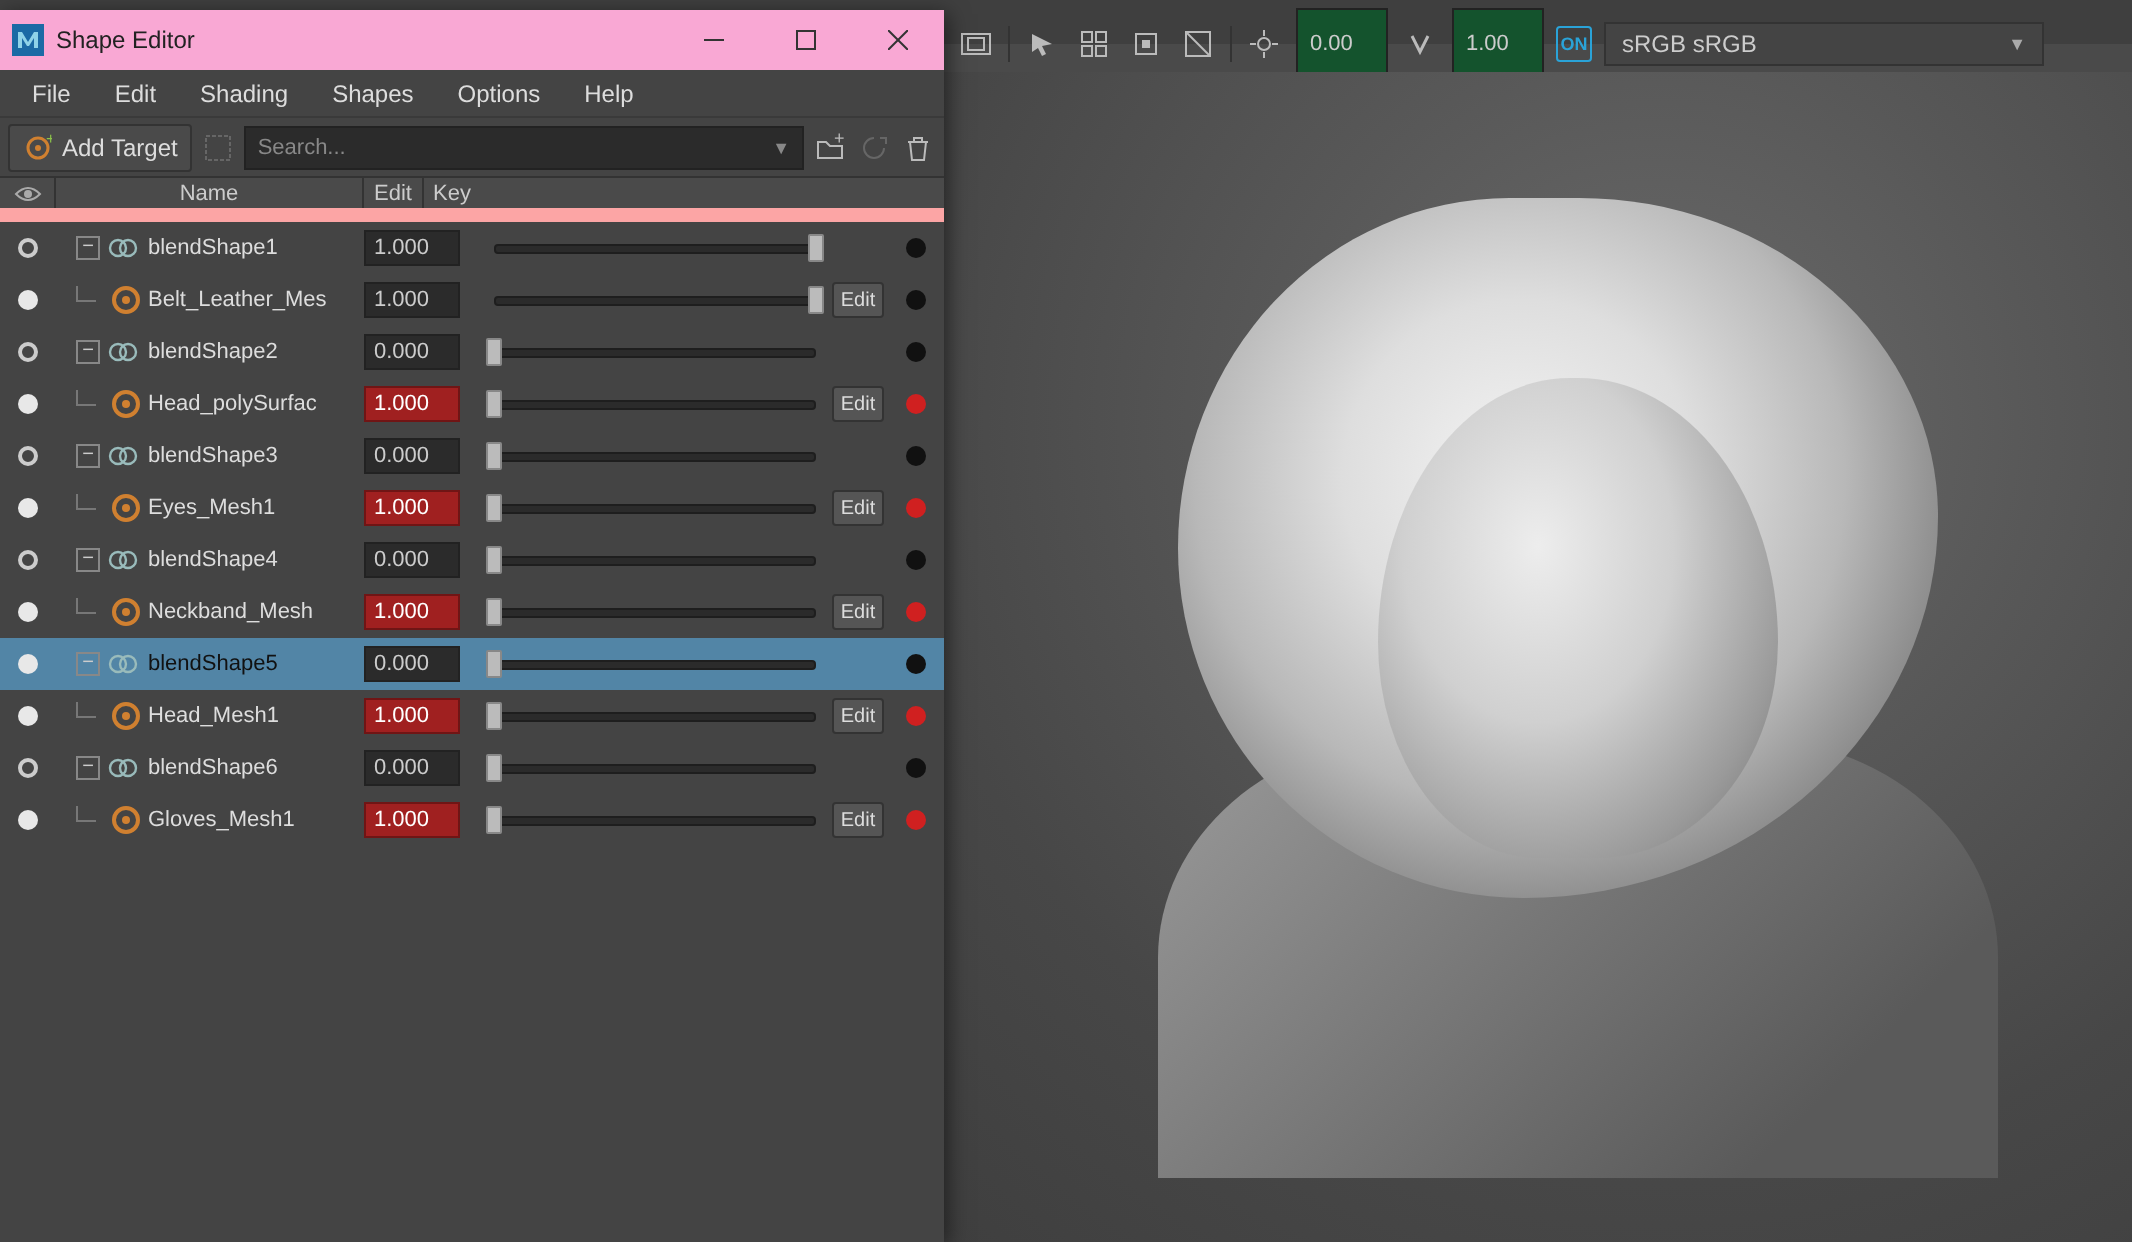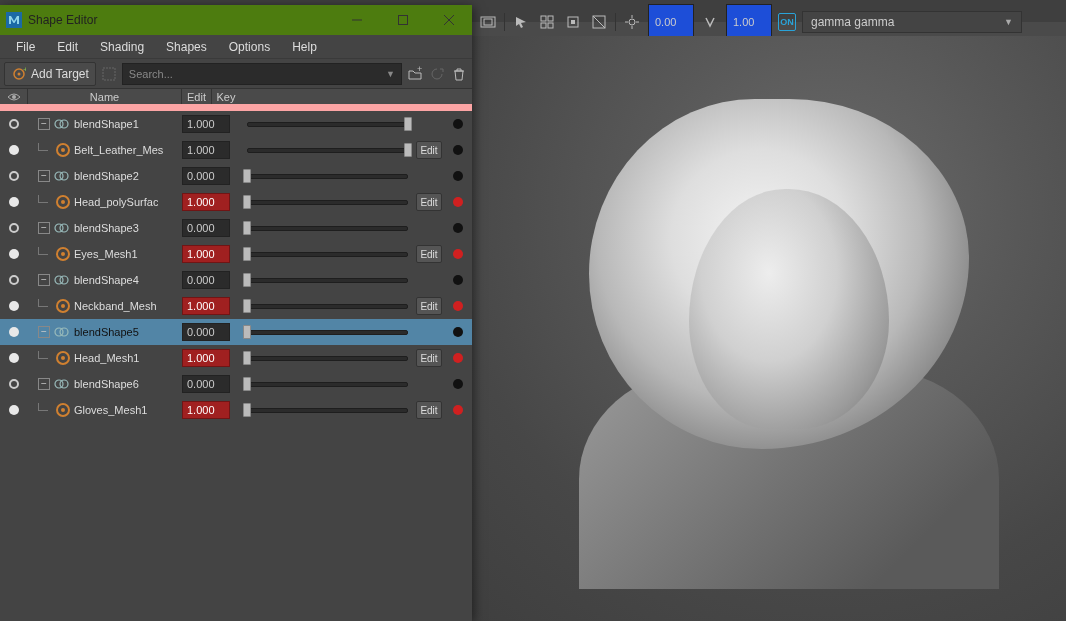--- a/index.html
+++ b/index.html
@@ -4,38 +4,38 @@
 <style>
   * { box-sizing: border-box; margin: 0; padding: 0; font-family: "Segoe UI", Arial, sans-serif; }
   body { width: 1066px; height: 621px; background: #4a4a4a; overflow: hidden; position: relative; color: #ccc; font-size: 12px; }
   
   
   .bg-menu { position: absolute; top: 0; left: 0; right:0; height: 22px; background: #3f3f3f; display:flex; align-items:center; padding:0 10px; color:#888; font-size:12px; gap:18px;}
   
   
   .top-toolbar { position:absolute; top:8px; left:478px; right:0; height:28px; display:flex; align-items:center; gap:6px; }
   .tb-btn { width:20px; height:20px; display:flex; align-items:center; justify-content:center; color:#bbb; border:1px solid transparent; }
-  .tb-field { background:#1d4ed8; height:20px; color:#ccc; padding:17px 6px; display:flex; align-items:center; font-size:11px; border:1px solid #222; }
+  .tb-field { background:#14532d; height:20px; color:#ccc; padding:17px 6px; display:flex; align-items:center; font-size:11px; border:1px solid #222; }
   .onbox { width:18px; height:18px; border:1px solid #2aa3d8; border-radius:2px; display:flex; align-items:center; justify-content:center; color:#2aa3d8; font-size:9px; font-weight:bold;}
   .color-dd { background:#444; height:22px; width:220px; display:flex; align-items:center; padding:0 8px; color:#ccc; border:1px solid #333;}
   .color-dd .arrow{ margin-left:auto; font-size:9px; color:#aaa;}
 
   
   .viewport { position:absolute; top:36px; left:472px; right:0; bottom:0; background: radial-gradient(circle at 60% 30%, #6b6b6b 0%, #585858 35%, #474747 70%, #3f3f3f 100%); display:flex; align-items:center; justify-content:center; }
   .model-ph { width: 480px; height: 520px; position:relative; }
   .model-head { position:absolute; top:120px; left:160px; width:200px; height:240px; background: radial-gradient(ellipse at 40% 35%, #ededed 0%, #d0d0d0 40%, #9a9a9a 75%, #6a6a6a 100%); border-radius: 48% 50% 45% 40% / 55% 55% 45% 45%; filter: blur(0.3px);}
   .model-hair { position:absolute; top:30px; left:60px; width:380px; height:350px; background: radial-gradient(ellipse at 45% 40%, #f4f4f4 0%, #dedede 30%, #b8b8b8 55%, #7a7a7a 80%, #494949 100%); border-radius: 48% 52% 60% 50% / 55% 50% 60% 55%; }
   .model-body { position:absolute; bottom:0; left:50px; width:420px; height:220px; background: linear-gradient(135deg,#9a9a9a 0%, #7a7a7a 40%, #5a5a5a 80%); border-radius: 30% 30% 0 0 / 50% 50% 0 0;}
   
   
   .overlay-text { position:absolute; bottom:60px; left:22px; font-size:44px; font-weight:300; color:#e8e8e8; letter-spacing:0.5px;}
   
   
   .window { position:absolute; top:5px; left:0; width:472px; height:616px; background:#444; box-shadow: 2px 2px 10px rgba(0,0,0,0.5);}
-  .titlebar { height:30px; background:#4d7c0f; display:flex; align-items:center; padding:0 0 0 6px; color:#222;}
+  .titlebar { height:30px; background:#f9a8d4; display:flex; align-items:center; padding:0 0 0 6px; color:#222;}
   .titlebar .icon { width:16px; height:16px; margin-right:6px;}
   .titlebar .title { font-size:12px; }
   .titlebar .win-btns { margin-left:auto; display:flex;}
   .titlebar .win-btn { width:46px; height:30px; display:flex; align-items:center; justify-content:center; color:#333;}
   
   .menu-bar { height:24px; background:#444; display:flex; align-items:center; padding:0 6px; gap:2px; border-bottom:1px solid #3a3a3a;}
   .menu-bar .menu-item { padding:3px 10px; color:#ddd; font-size:12px;}
   
   .toolbar { height:30px; background:#444; display:flex; align-items:center; padding:0 4px; gap:4px; border-bottom:1px solid #333;}
   .tool-btn { height:24px; padding:0 6px; background:#4a4a4a; border:1px solid #333; display:flex; align-items:center; gap:4px; color:#ddd; font-size:12px; border-radius:2px;}
@@ -142,21 +142,21 @@
     </div>
   <div class="tb-field" style="width:46px;">0.00</div>
   <div class="tb-btn">
       <svg width="14" height="14">
         <path d="M3 3 L7 11 L11 3" fill="none" stroke="#bbb" stroke-width="1.5"></path>
       </svg>
     </div>
   <div class="tb-field" style="width:46px;">1.00</div>
   <div class="onbox">ON</div>
   <div class="color-dd">
-    <span>gamma gamma</span>
+    <span>sRGB sRGB</span>
     <span class="arrow">▼</span>
   </div>
 </div>
 
 <div class="viewport">
   <div class="model-ph">
     <div class="model-body"></div>
     <div class="model-hair"></div>
     <div class="model-head"></div>
   </div>

